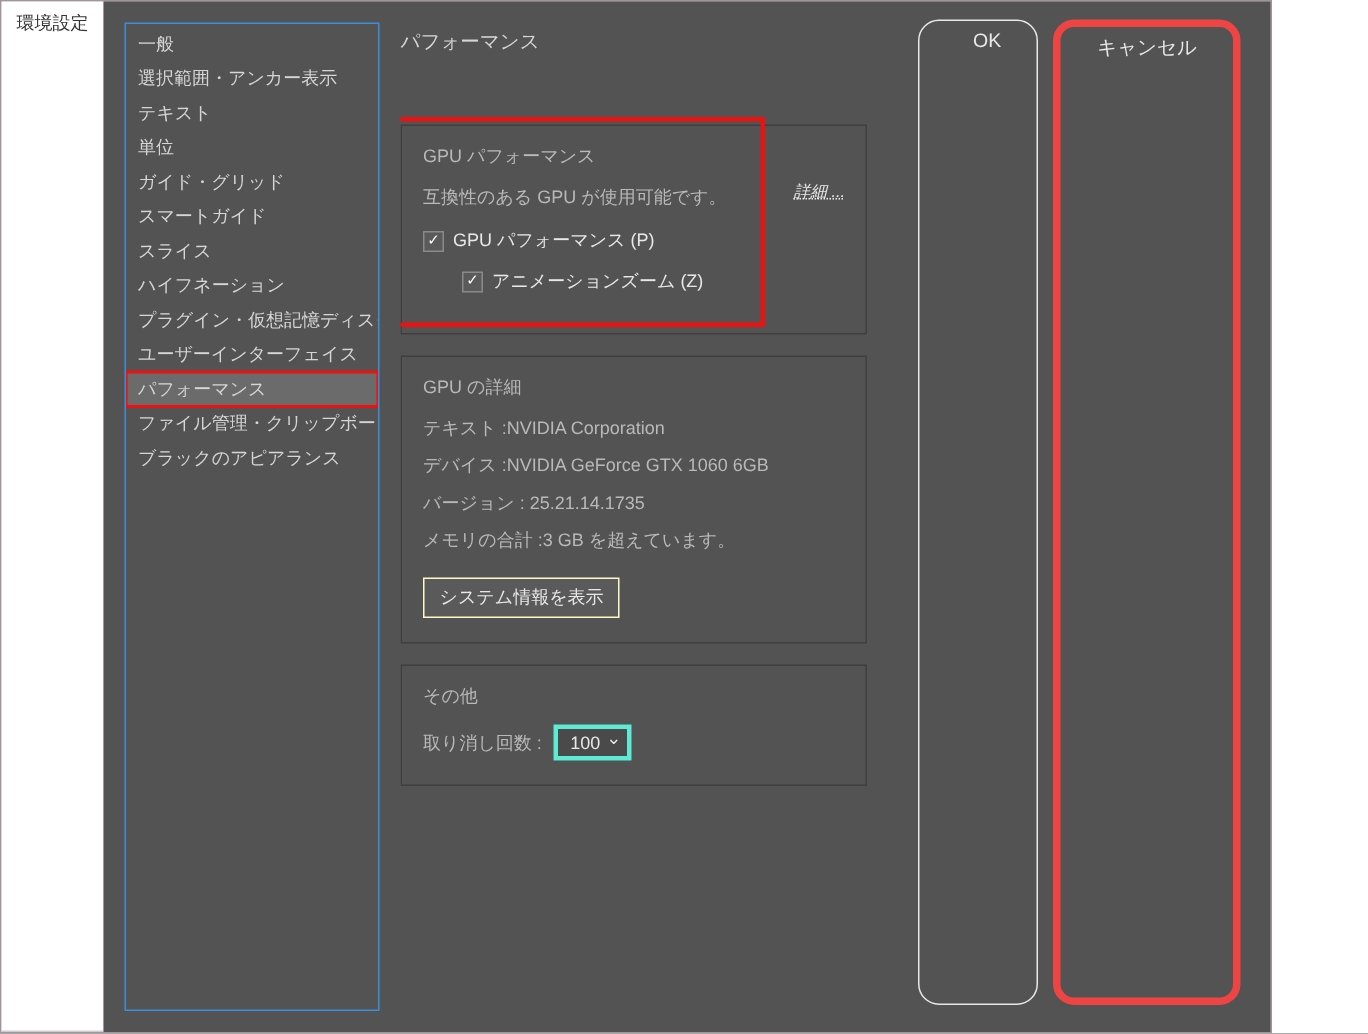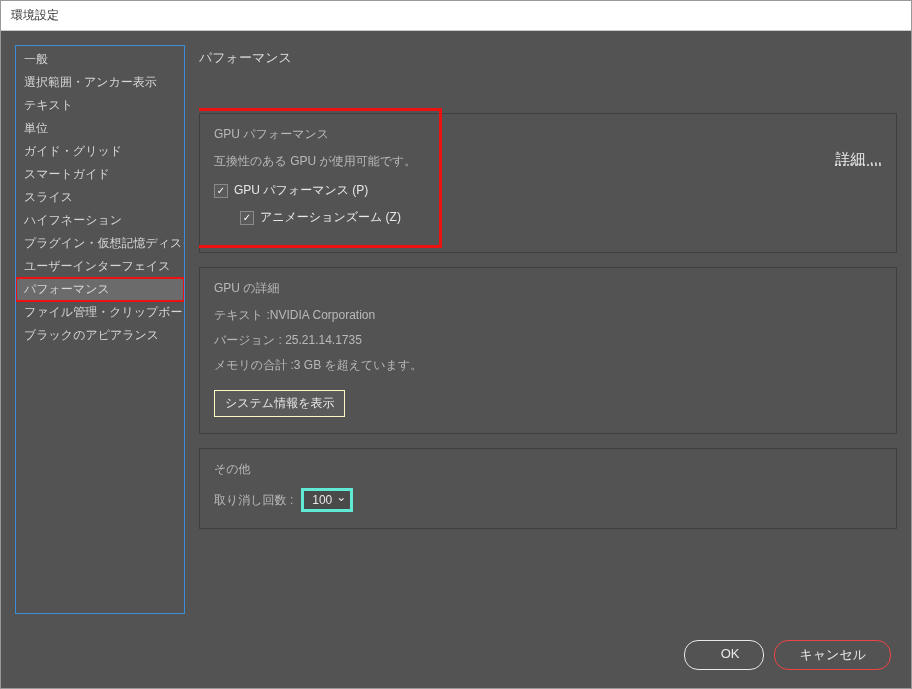--- a/index.html
+++ b/index.html
@@ -3,26 +3,26 @@
 <meta charset="utf-8">
 <style>
   * { box-sizing: border-box; margin: 0; padding: 0; }
   body {
     font-family: "Yu Gothic UI", "Meiryo", sans-serif;
     font-size: 12px;
     background: #fff;
     color: #c8c8c8;
   }
   .window {
-    width: 912px;
+    width: 848px;
     height: 689px;
     background: #f9a8d4;
     border: 1px solid #999;
     display: flex;
-    flex-direction: column;
+    flex-direction: row;
   }
   .titlebar {
     background: #fff;
     color: #333;
     padding: 6px 10px;
     font-size: 12px;
     border-bottom: 1px solid #ccc;
   }
   .body {
     flex: 1;
@@ -110,21 +110,22 @@
   }
   .detail-btn-wrap {
     position: absolute;
     right: 14px;
     top: 36px;
   }
   .link-btn {
     color: #e8e8e8;
     text-decoration: underline dotted;
     cursor: pointer;
-    font-size: 15px;
+    font-size: 11px;
+    font-style: italic;
   }
   .info-line {
     color: #b9b9b9;
     margin-bottom: 8px;
   }
   .small-btn {
     margin-top: 8px;
     padding: 4px 10px;
     background: #5a5a5a;
     border: 1px solid #fef9c3;
@@ -159,21 +160,21 @@
     font-size: 12px;
   }
   .footer {
     background: #535353;
     padding: 12px 20px 18px;
     display: flex;
     justify-content: flex-end;
     gap: 10px;
   }
   .pill-btn {
-    border: 1px solid #ef4444;
+    border: 5px solid #ef4444;
     background: transparent;
     color: #e8e8e8;
     padding: 5px 24px;
     border-radius: 14px;
     font-size: 13px;
     cursor: pointer;
     min-width: 80px;
     text-align: center;
   }
   .pill-btn.primary {
@@ -224,20 +225,23 @@
           <span class="link-btn">詳細 ...</span>
         </div>
       </div>
 
       <div class="panel">
         <div class="panel-title">GPU の詳細</div>
         <div class="info-line">
           <span>テキスト :</span><span>NVIDIA Corporation</span>
         </div>
         <div class="info-line">
+          <span>デバイス :</span><span>NVIDIA GeForce GTX 1060 6GB</span>
+        </div>
+        <div class="info-line">
           <span>バージョン :</span><span> 25.21.14.1735</span>
         </div>
         <div class="info-line">
           <span>メモリの合計 :</span><span>3 GB を超えています。</span>
         </div>
         <div class="small-btn">システム情報を表示</div>
       </div>
 
       <div class="panel">
         <div class="panel-title">その他</div>

